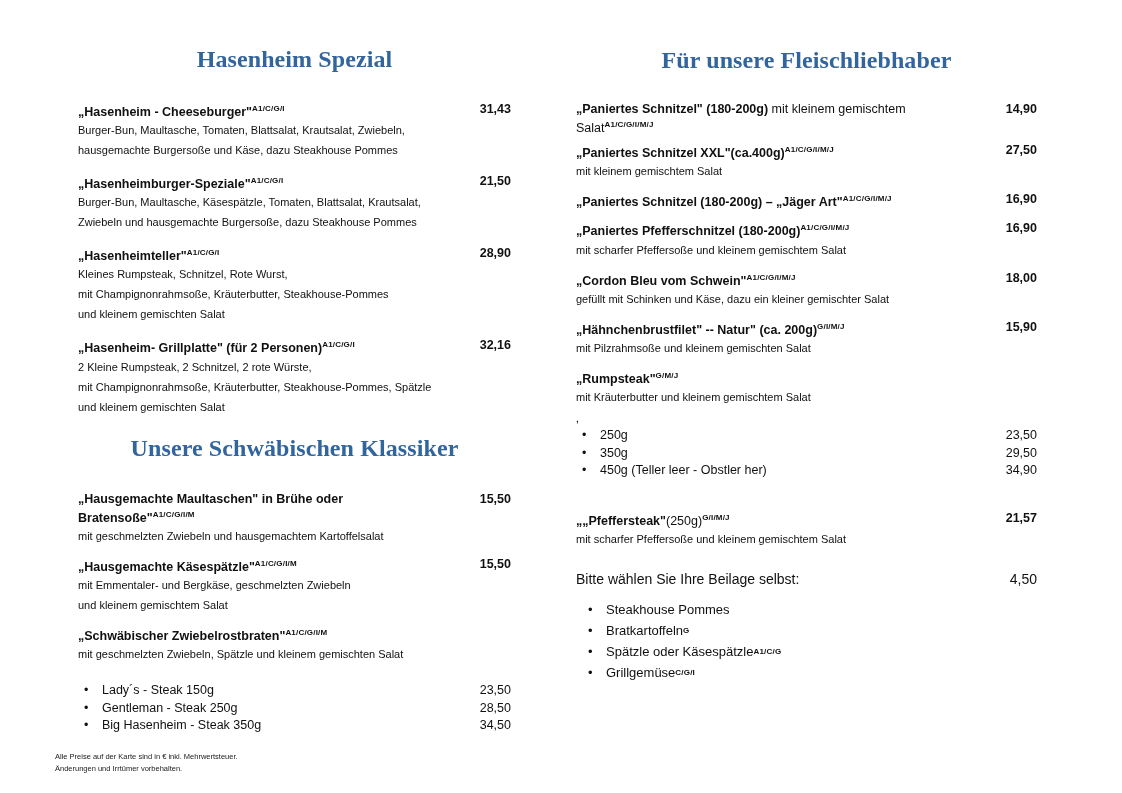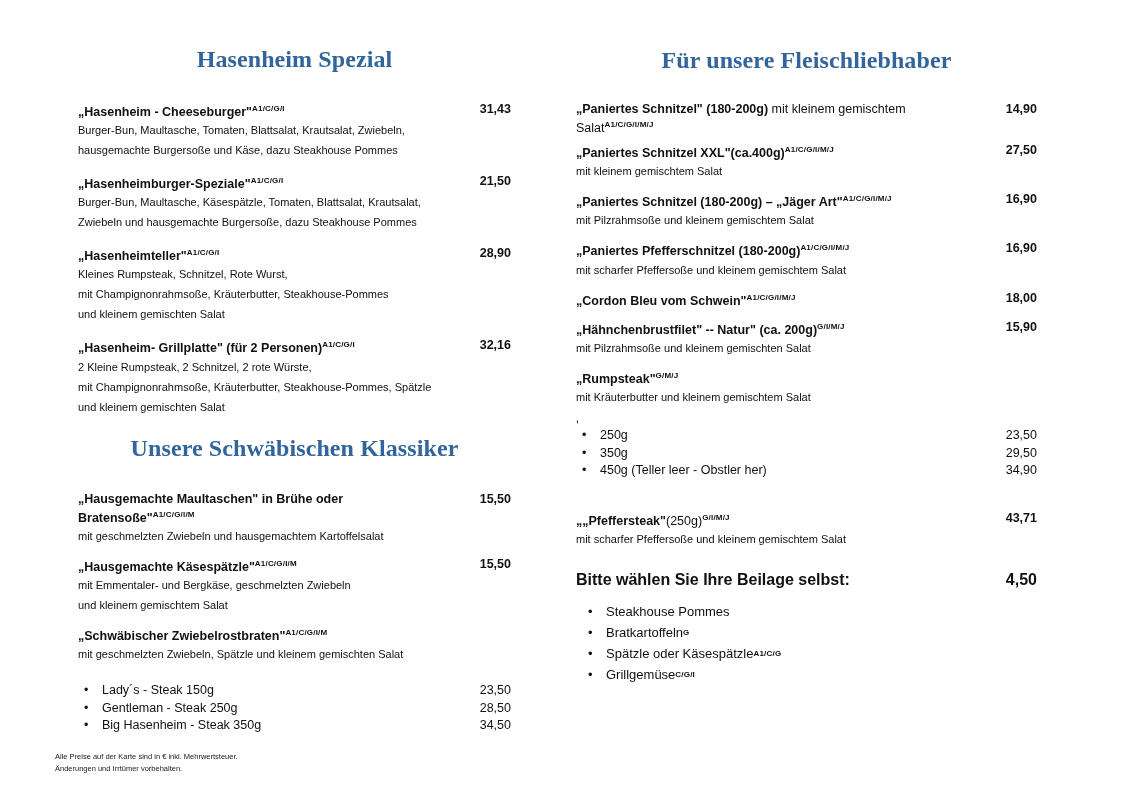--- a/index.html
+++ b/index.html
@@ -65,21 +65,21 @@
   ul.bullets li .dot {
     width:24px; flex:0 0 24px; text-align:left; padding-left:6px;
     box-sizing:border-box;
   }
   ul.bullets li .bprice { font-weight:normal; white-space:nowrap; }
 
   .stray { font-size:12.5px; line-height:10px; margin:6px 0 0 0; }
 
   .beilage-head {
     display:flex; justify-content:space-between; align-items:flex-start;
-    font-size:16px; font-weight:bold; margin:22px 0 0 0;
+    font-size:14px; font-weight:normal; margin:22px 0 0 0;
   }
   ul.beilage { list-style:none; margin:12px 0 0 0; padding:0; }
   ul.beilage li {
     display:flex; font-size:13px; line-height:21px;
   }
   ul.beilage li .dot { width:30px; flex:0 0 30px; padding-left:12px; box-sizing:border-box; }
 
   .footer {
     position:absolute; bottom:18px;
     font-size:7.5px; line-height:12px; color:#1a1a1a;
@@ -212,36 +212,36 @@
           <div class="price">27,50</div>
         </div>
         <div class="desc">mit kleinem gemischtem Salat</div>
       </div>
 
       <div class="item tight">
         <div class="row">
           <div class="title"><span>„Paniertes Schnitzel (180-200g) – „Jäger Art"</span><span class="sup">A1/C/G/I/M/J</span></div>
           <div class="price">16,90</div>
         </div>
-        <div class="desc">mit Pilzrahmsoße und kleinem gemischtem Salat</div>
       </div>
 
       <div class="item tight">
         <div class="row">
           <div class="title"><span>„Paniertes Pfefferschnitzel (180-200g)</span><span class="sup">A1/C/G/I/M/J</span></div>
           <div class="price">16,90</div>
         </div>
         <div class="desc">mit scharfer Pfeffersoße und kleinem gemischtem Salat</div>
       </div>
 
       <div class="item tight">
         <div class="row">
           <div class="title"><span>„Cordon Bleu vom Schwein"</span><span class="sup">A1/C/G/I/M/J</span></div>
           <div class="price">18,00</div>
         </div>
+        <div class="desc">gefüllt mit Schinken und Käse, dazu ein kleiner gemischter Salat</div>
       </div>
 
       <div class="item tight">
         <div class="row">
           <div class="title"><span>„Hähnchenbrustfilet" -- Natur" (ca. 200g)</span><span class="sup">G/I/M/J</span></div>
           <div class="price">15,90</div>
         </div>
         <div class="desc">mit Pilzrahmsoße und kleinem gemischten Salat</div>
       </div>
 
@@ -275,21 +275,21 @@
               <span class="dot">•</span>
               <span>450g (Teller leer - Obstler her)</span>
             </span>
           <span class="bprice">34,90</span>
         </li>
       </ul>
 
       <div class="item" style="margin-top:30px;">
         <div class="row">
           <div class="title"><span>„„Pfeffersteak"</span><span class="reg">(250g)</span><span class="sup">G/I/M/J</span></div>
-          <div class="price">43,71</div>
+          <div class="price">21,57</div>
         </div>
         <div class="desc">mit scharfer Pfeffersoße und kleinem gemischtem Salat</div>
       </div>
 
       <div class="beilage-head">
         <span>Bitte wählen Sie Ihre Beilage selbst:</span>
         <span>4,50</span>
       </div>
 
       <ul class="beilage">

